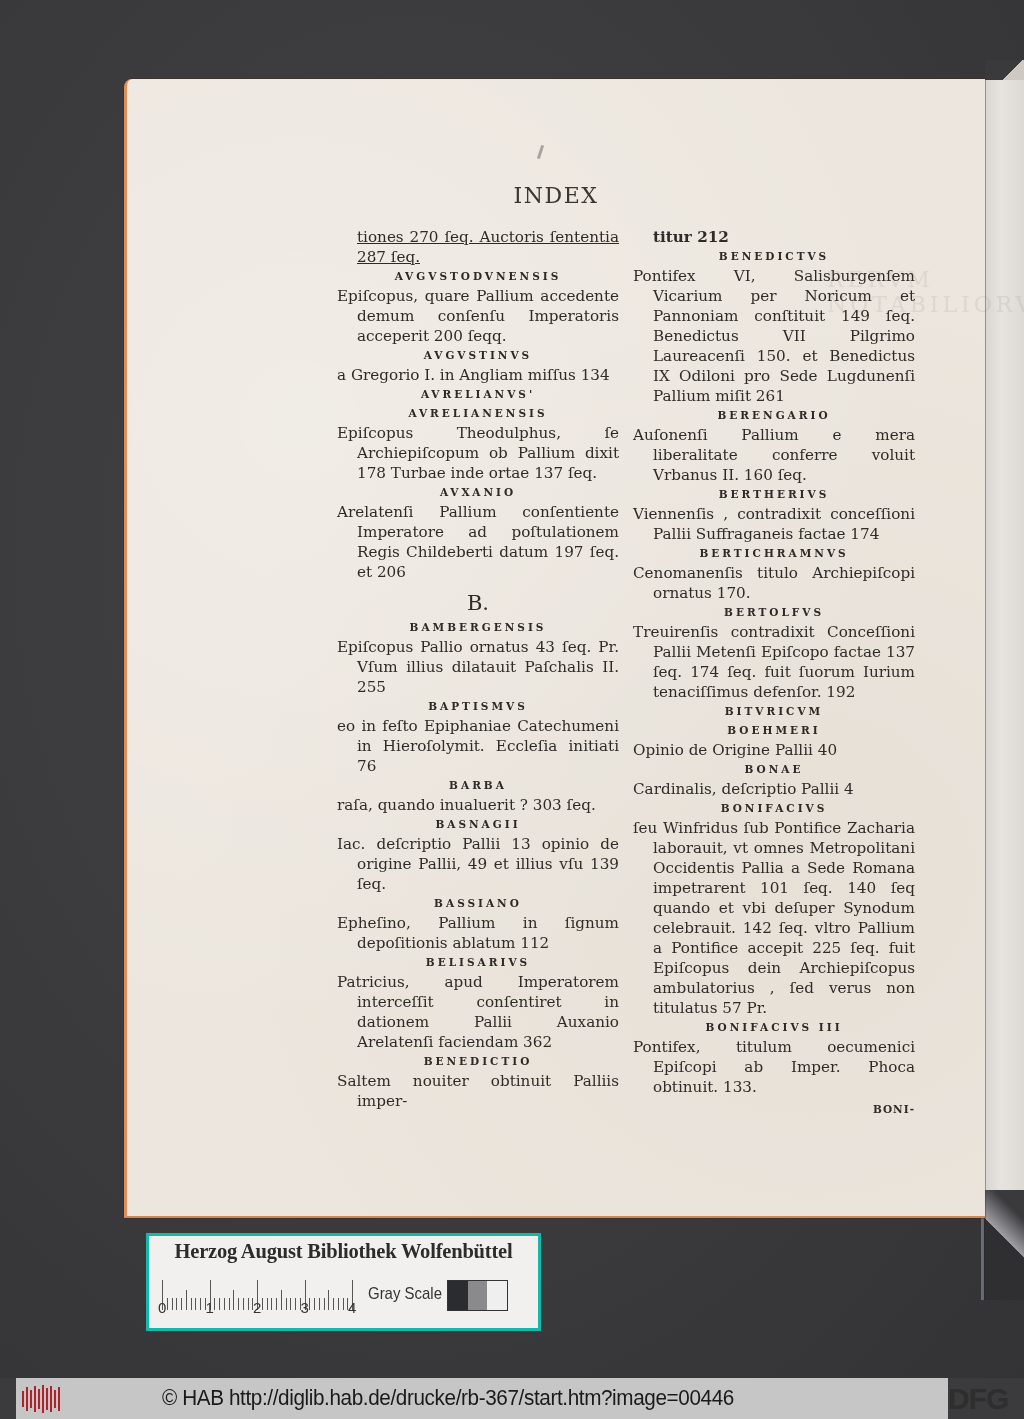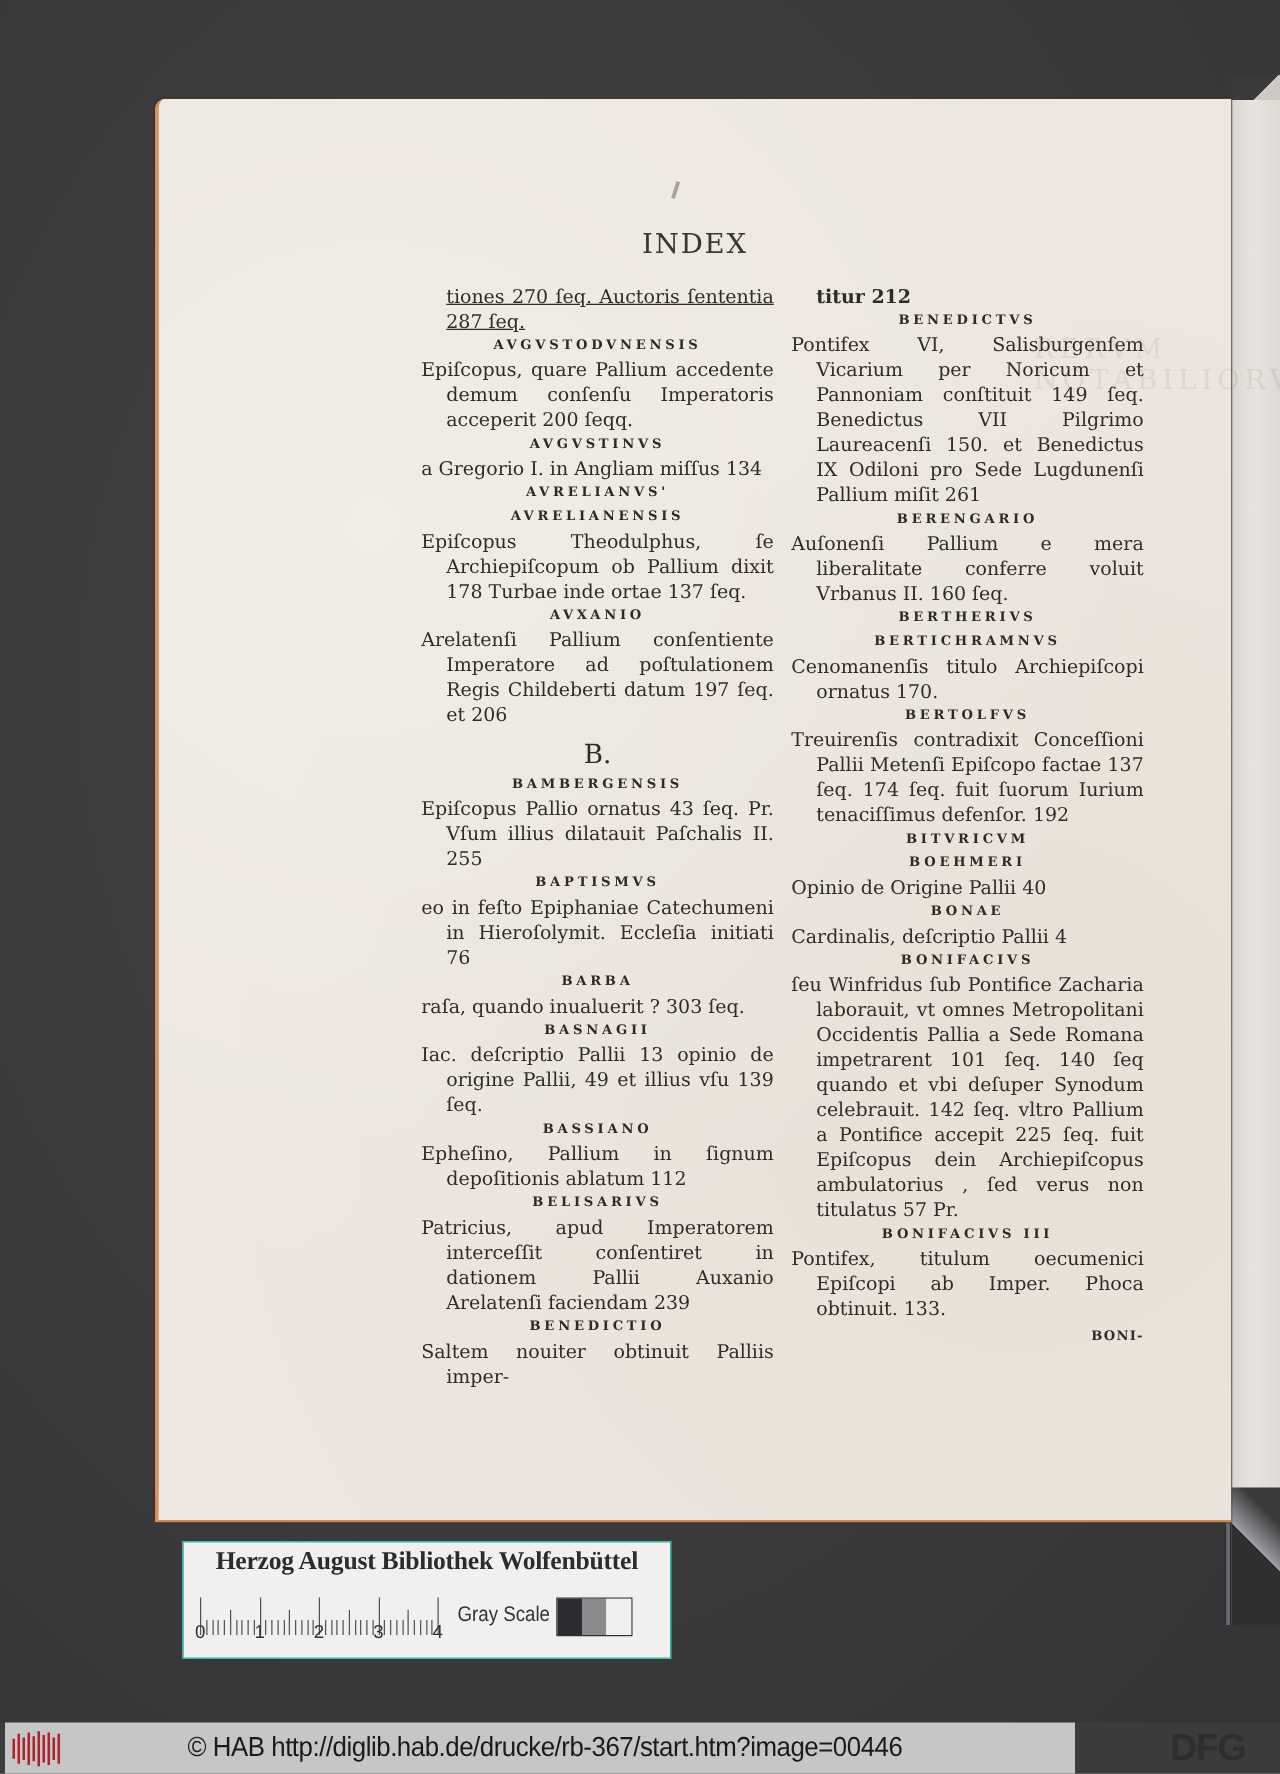--- a/index.html
+++ b/index.html
@@ -66,21 +66,21 @@
   .cont { padding-left:20px; }
   .section-letter {
     text-align:center; font-size:21px; line-height:30px; margin-top:6px; color:#2f2b27;
   }
   .catchword {
     text-align:right; font-size:10.5px; font-weight:bold; letter-spacing:1px; margin-top:2px;
   }
   
   .hab-label {
     position:absolute; left:146px; top:1233px; width:389px; height:92px;
-    background:#f1f0ee; border:1px solid #14b8a6;
+    background:#f1f0ee; border:3px solid #14b8a6;
     font-family:"Liberation Serif", serif;
   }
   .hab-title {
     position:absolute; left:0; top:4px; width:100%; text-align:center;
     font-weight:bold; font-size:20.5px; color:#2d2c2b; letter-spacing:-0.2px;
   }
   .ruler {
     position:absolute; left:13px; top:44px; width:197px; height:30px;
   }
   .tick { position:absolute; bottom:0; width:1px; background:#555; }
@@ -92,21 +92,21 @@
     position:absolute; left:219px; top:48px; font-family:"Liberation Sans", sans-serif;
     font-size:17px; color:#333; transform:scaleX(.88); transform-origin:left;
   }
   .gray-scale {
     position:absolute; left:298px; top:44px; width:59px; height:29px;
     border:1px solid #333; display:flex;
   }
   .gray-scale span { flex:1; }
   
   .footer {
-    position:absolute; left:4px; top:1378px; width:856px; height:41px;
+    position:absolute; left:16px; top:1378px; width:932px; height:41px;
     background:#c6c6c6;
     font-family:"Liberation Sans", sans-serif;
   }
   .footer-logo {
     position:absolute; left:6px; top:7px; width:38px; height:28px;
     display:flex; gap:2px; align-items:center;
   }
   .footer-logo i { display:block; width:2px; background:#b0212e; }
   .footer-text {
     position:absolute; left:146px; top:7px; font-size:22px; color:#1a1a1a;
@@ -149,31 +149,32 @@
       <div class="entry-text">Epiſcopus Pallio ornatus 43 ſeq. Pr. Vſum illius dilatauit Paſchalis II. 255</div>
       <div class="entry-head">BAPTISMVS</div>
       <div class="entry-text">eo in feſto Epiphaniae Catechumeni in Hieroſolymit. Eccleſia initiati 76</div>
       <div class="entry-head">BARBA</div>
       <div class="entry-text">raſa, quando inualuerit ? 303 ſeq.</div>
       <div class="entry-head">BASNAGII</div>
       <div class="entry-text">Iac. deſcriptio Pallii 13  opinio de origine Pallii, 49  et illius vſu 139 ſeq.</div>
       <div class="entry-head">BASSIANO</div>
       <div class="entry-text">Epheſino, Pallium in ſignum depoſitionis ablatum 112</div>
       <div class="entry-head">BELISARIVS</div>
-      <div class="entry-text">Patricius, apud Imperatorem interceſſit conſentiret in dationem Pallii Auxanio Arelatenſi faciendam 239</div>
+      <div class="entry-text">Patricius, apud Imperatorem interceſſit conſentiret in dationem Pallii Auxanio Arelatenſi faciendam 362</div>
       <div class="entry-head">BENEDICTIO</div>
       <div class="entry-text">Saltem nouiter obtinuit Palliis imper-</div>
     </div>
   <div class="col right" id="col-right">
       <div class="entry-text cont" style="text-indent: 0px; font-weight: bold;">titur 212</div>
       <div class="entry-head">BENEDICTVS</div>
       <div class="entry-text">Pontifex VI, Salisburgenſem Vicarium per Noricum et Pannoniam conſtituit 149 ſeq. Benedictus VII Pilgrimo Laureacenſi 150.  et Benedictus IX Odiloni pro Sede Lugdunenſi Pallium miſit 261</div>
       <div class="entry-head">BERENGARIO</div>
       <div class="entry-text">Auſonenſi Pallium e mera liberalitate conferre voluit Vrbanus II. 160 ſeq.</div>
       <div class="entry-head">BERTHERIVS</div>
+      <div class="entry-text">Viennenſis ,  contradixit conceſſioni Pallii Suffraganeis factae 174</div>
       <div class="entry-head">BERTICHRAMNVS</div>
       <div class="entry-text">Cenomanenſis titulo Archiepiſcopi ornatus 170.</div>
       <div class="entry-head">BERTOLFVS</div>
       <div class="entry-text">Treuirenſis contradixit Conceſſioni Pallii Metenſi Epiſcopo factae 137 ſeq. 174 ſeq. fuit ſuorum Iurium tenaciſſimus defenſor. 192</div>
       <div class="entry-head">BITVRICVM</div>
       <div class="entry-head">BOEHMERI</div>
       <div class="entry-text">Opinio de Origine Pallii 40</div>
       <div class="entry-head">BONAE</div>
       <div class="entry-text">Cardinalis, deſcriptio Pallii 4</div>
       <div class="entry-head">BONIFACIVS</div>

